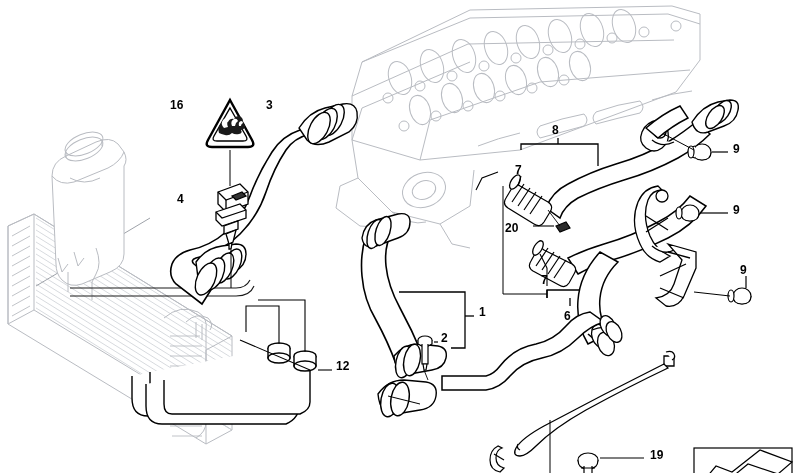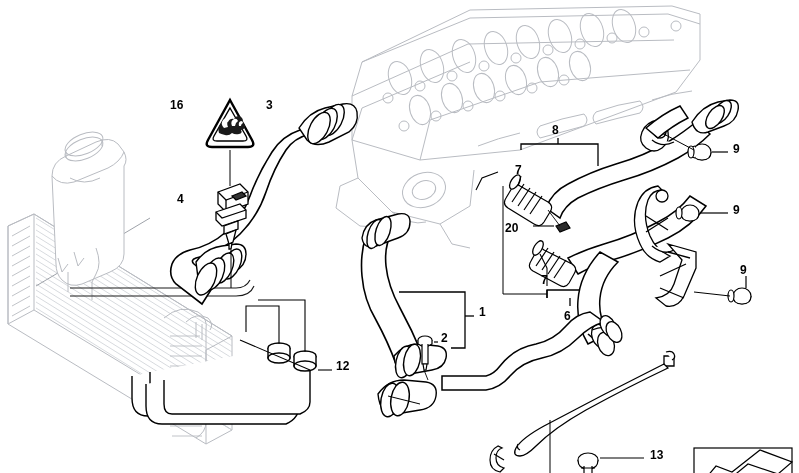--- a/index.html
+++ b/index.html
@@ -513,15 +513,15 @@
   <div class="callout" style="left:515px;top:164px;">7</div>
   <div class="callout" style="left:505px;top:222px;">20</div>
   <div class="callout" style="left:541px;top:274px;">7</div>
   <div class="callout" style="left:564px;top:310px;">6</div>
   <div class="callout" style="left:733px;top:143px;">9</div>
   <div class="callout" style="left:733px;top:204px;">9</div>
   <div class="callout" style="left:740px;top:264px;">9</div>
   <div class="callout" style="left:479px;top:306px;">1</div>
   <div class="callout" style="left:441px;top:332px;">2</div>
   <div class="callout" style="left:336px;top:360px;">12</div>
-  <div class="callout" style="left:650px;top:449px;">13</div>
+  <div class="callout" style="left:650px;top:449px;">19</div>
 
 </div>
 
 </body></html>

